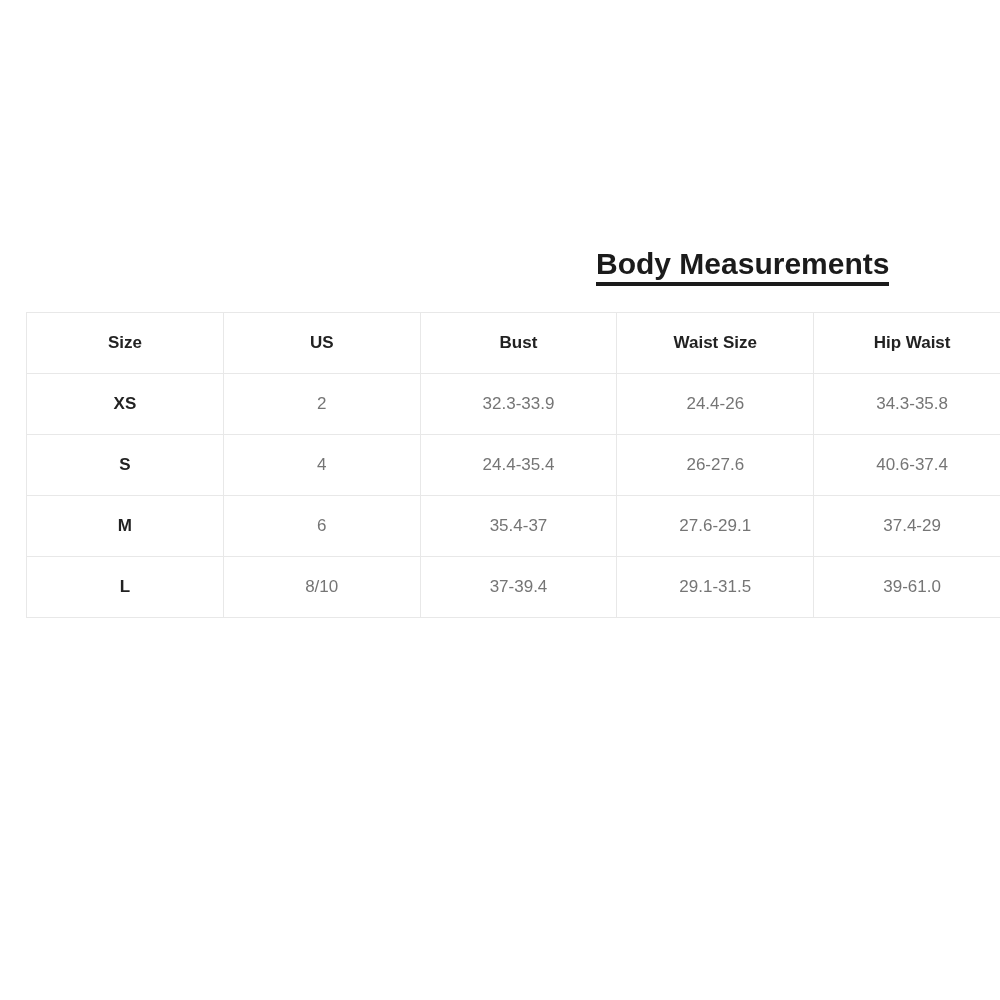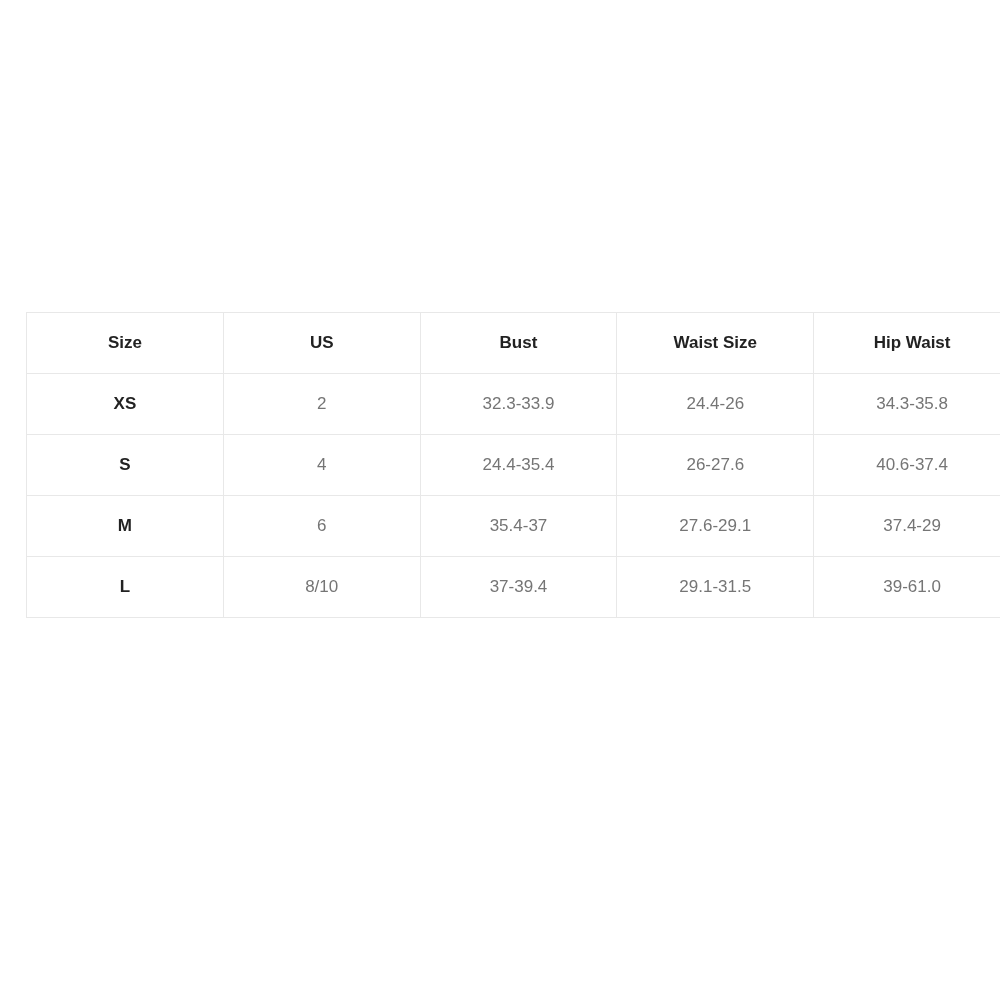--- a/index.html
+++ b/index.html
@@ -66,20 +66,21 @@
     font-size: 20px;
     line-height: 1.15;
     color: var(--footnote-text, #9a9a9a);
   }
 </style>
 </head>
 <body>
 
 <div class="page">
 
+  <h1 class="title">Body Measurements</h1>
 
   <table class="size-table">
     <thead>
       <tr>
         <th>Size</th>
         <th>US</th>
         <th>Bust</th>
         <th>Waist Size</th>
         <th>Hip Waist</th>
       </tr>

